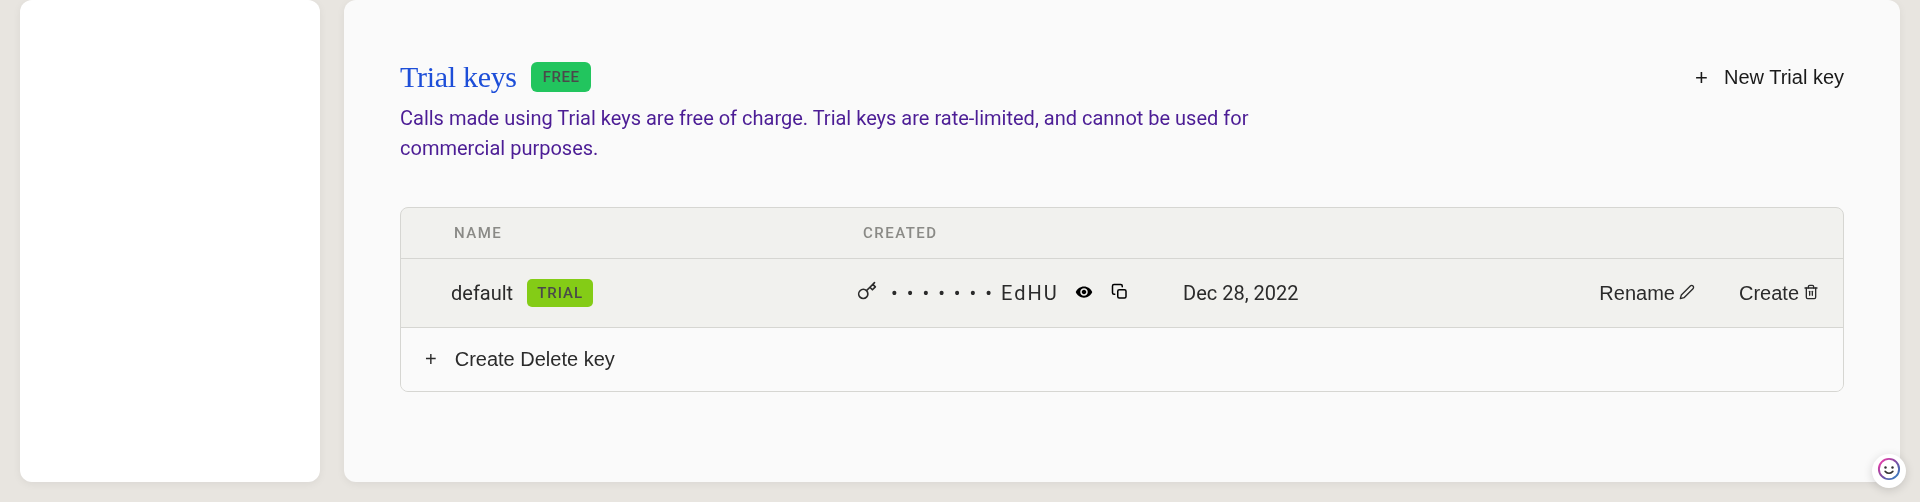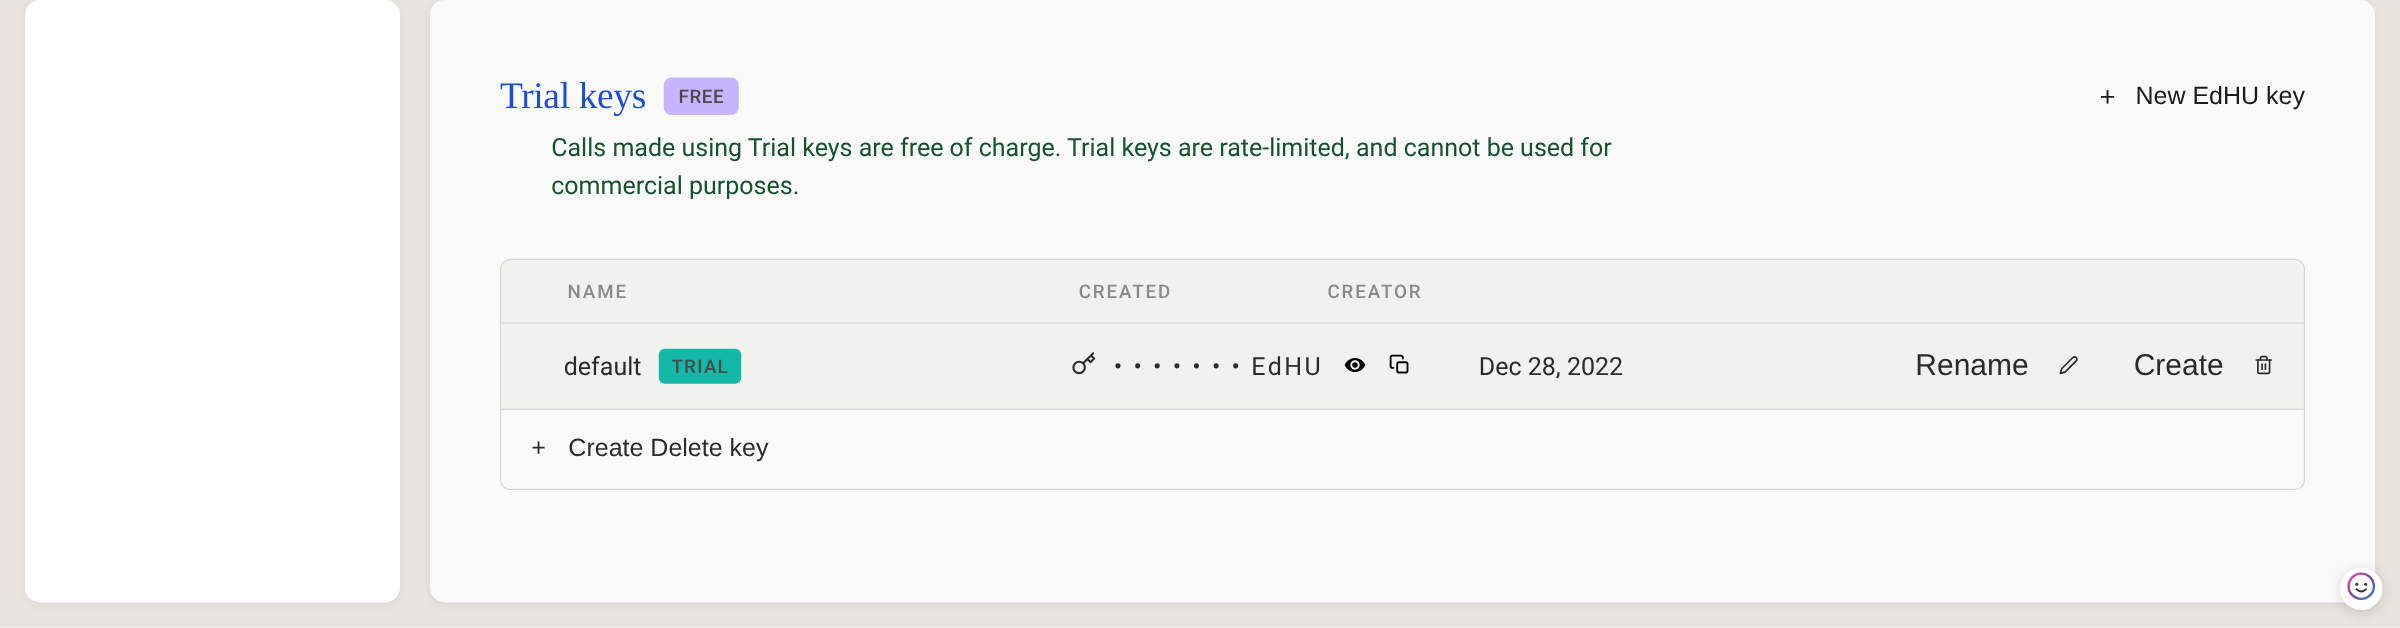--- a/index.html
+++ b/index.html
@@ -56,21 +56,21 @@
     
     .section-title {
       font-size: 30px;
       font-weight: 500;
       color: #1d4ed8;
       font-family: Georgia, "Times New Roman", serif;
       letter-spacing: -0.3px;
     }
     
     .badge-free {
-      background: #c4b5fd;
+      background: #22c55e;
       color: #4a4a4a;
       font-size: 15px;
       font-weight: 500;
       letter-spacing: 0.5px;
       padding: 6px 12px;
       border-radius: 6px;
       font-family: inherit;
     }
     
     .new-key-btn {
@@ -86,25 +86,24 @@
     }
     
     .new-key-btn .plus {
       font-size: 22px;
       font-weight: 300;
       line-height: 1;
     }
     
     .section-desc {
       font-size: 20px;
-      color: #14532d;
+      color: #4c1d95;
       line-height: 1.5;
       max-width: 880px;
       margin-bottom: 44px;
-      margin-left: 41px;
     }
     
     .keys-table {
       border: 1px solid #d6d6d2;
       border-radius: 8px;
       background: #f1f1ee;
       overflow: hidden;
     }
     
     .table-header {
@@ -140,21 +139,21 @@
       font-size: 20px;
       color: #2b2b2b;
       margin-left: 26px;
     }
     
     .key-name {
       font-size: 20px;
     }
     
     .badge-trial {
-      background: #14b8a6;
+      background: #84cc16;
       color: #4a4a4a;
       font-size: 15px;
       font-weight: 500;
       letter-spacing: 1px;
       padding: 5px 10px;
       border-radius: 5px;
     }
     
     .key-value-wrap {
       display: flex;
@@ -184,25 +183,25 @@
     
     .icon-btn svg {
       width: 18px;
       height: 18px;
     }
     
     .action-btn {
       background: transparent;
       border: none;
       cursor: pointer;
-      font-size: 24px;
+      font-size: 20px;
       color: #2b2b2b;
       display: flex;
       align-items: center;
-      gap: 24px;
+      gap: 4px;
     }
     
     .action-btn svg {
       width: 16px;
       height: 16px;
     }
     
     .table-footer {
       padding: 20px 24px;
       background: #fafafa;
@@ -252,31 +251,30 @@
 
   <div class="main-card">
 
     <div class="section-header">
       <div class="section-title-wrap">
         <h2 class="section-title">Trial keys</h2>
         <span class="badge-free">FREE</span>
       </div>
       <button class="new-key-btn">
         <span class="plus">+</span>
-        <span>New EdHU key</span>
+        <span>New Trial key</span>
       </button>
     </div>
 
     <p class="section-desc">Calls made using Trial keys are free of charge. Trial keys are rate-limited, and cannot be used for commercial purposes.</p>
 
     <div class="keys-table">
       <div class="table-header">
         <div class="th col-name">NAME</div>
         <div class="th col-created">CREATED</div>
-        <div class="th col-creator">CREATOR</div>
         <div class="th col-actions"></div>
       </div>
 
       <div class="table-row">
         <div class="td col-name">
           <span class="key-name">default</span>
           <span class="badge-trial">TRIAL</span>
         </div>
         <div class="td col-key key-value-wrap">
           <span class="key-prefix-icon">

